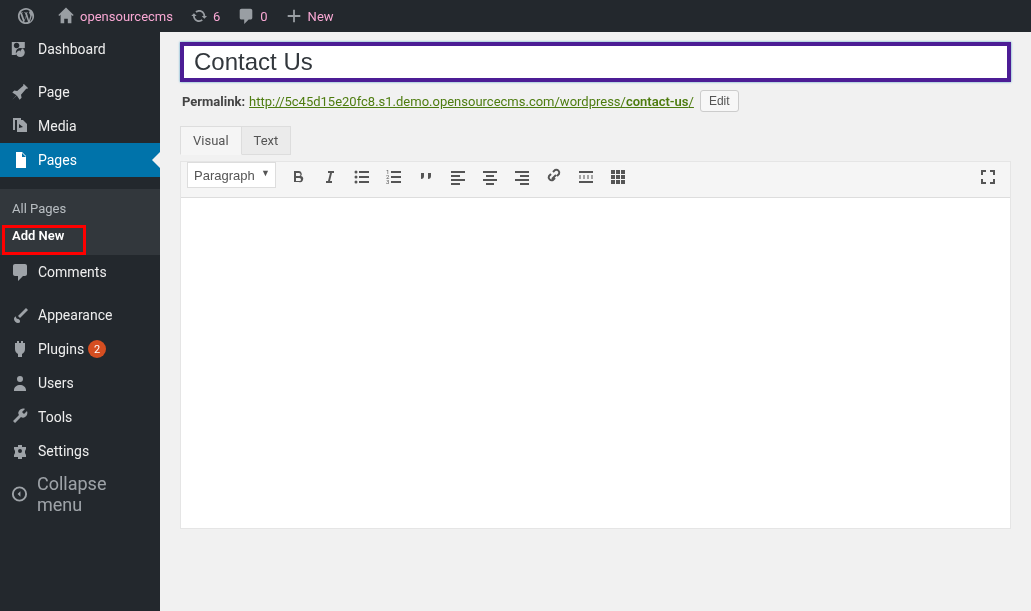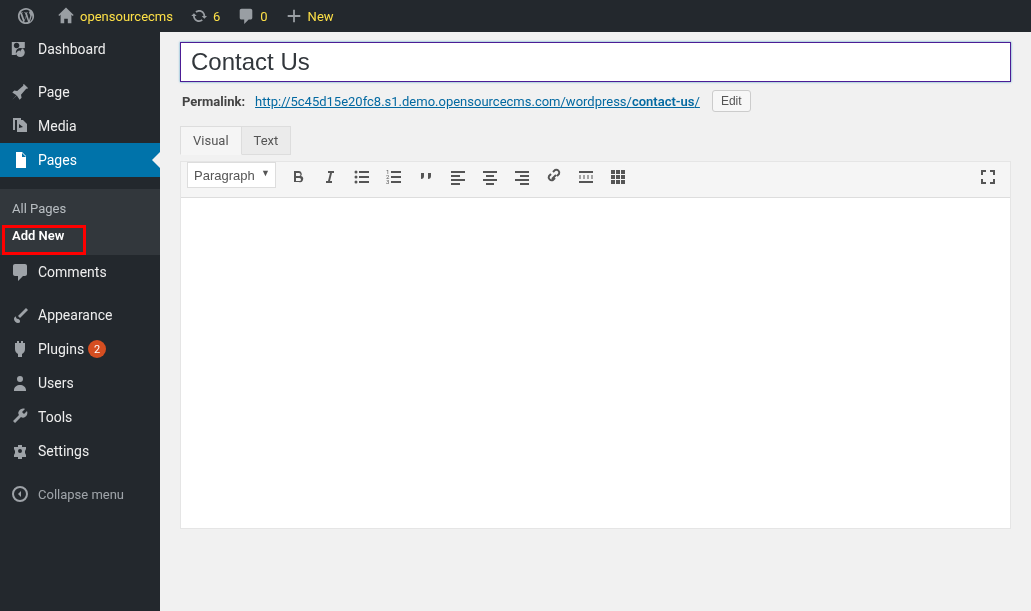--- a/index.html
+++ b/index.html
@@ -1,49 +1,49 @@
 <!DOCTYPE html>
 <html><head>
 <meta charset="utf-8">
 <style>
 * { box-sizing: border-box; margin: 0; padding: 0; }
 body { font-family: -apple-system, BlinkMacSystemFont, "Segoe UI", Roboto, sans-serif; font-size: 13px; color: #444; background: #f1f1f1; width: 1031px; height: 611px; overflow: hidden; }
 
 
 .adminbar { height: 32px; background: #23282d; color: #eee; display: flex; align-items: center; padding: 0 8px; font-size: 13px; }
-.adminbar .ab-item { display: flex; align-items: center; padding: 0 8px; height: 32px; color: #fde047; cursor: pointer; }
+.adminbar .ab-item { display: flex; align-items: center; padding: 0 8px; height: 32px; color: #f9a8d4; cursor: pointer; }
 .adminbar .ab-icon { width: 20px; height: 20px; display: inline-flex; align-items: center; justify-content: center; margin-right: 4px; }
 .adminbar svg { width: 18px; height: 18px; fill: #999ea3; }
 
 
 .sidebar { position: absolute; top: 32px; left: 0; width: 160px; bottom: 0; background: #23282d; color: #eee; font-size: 14px; }
 .menu-item { display: flex; align-items: center; height: 34px; padding: 0 10px 0 10px; color: #eee; cursor: pointer; position: relative; }
 .menu-item svg { width: 20px; height: 20px; fill: rgba(240,245,250,0.6); margin-right: 8px; flex-shrink: 0; }
 .menu-item.current { background: #0073aa; color: #fff; }
 .menu-item.current svg { fill: #fff; }
 .menu-item.current::after { content: ""; position: absolute; right: 0; top: 50%; transform: translateY(-50%); border: 8px solid transparent; border-right-color: #f1f1f1; }
 .submenu-wrap { background: #32373c; padding: 6px 0; margin-top: 12px; }
 .submenu-item { display: block; padding: 6px 12px; color: rgba(240,245,250,0.7); font-size: 13px; cursor: pointer; }
 .submenu-item.current { color: #fff; font-weight: 600; }
 .menu-sep { height: 1px; background: transparent; margin: 4px 0; }
 .plugin-badge { display: inline-flex; align-items: center; justify-content: center; min-width: 18px; height: 18px; background: #d54e21; color: #fff; border-radius: 9px; font-size: 11px; margin-left: 4px; padding: 0 5px; }
-.collapse-item { display: flex; align-items: center; height: 34px; padding: 0 10px; color: rgba(240,245,250,0.6); font-size: 13px; cursor: pointer; }
+.collapse-item { display: flex; align-items: center; height: 34px; padding: 0 10px; color: rgba(240,245,250,0.6); font-size: 18px; cursor: pointer; }
 .collapse-item svg { width: 20px; height: 20px; fill: rgba(240,245,250,0.6); margin-right: 8px; }
 
 
 .hl-title { position: absolute; border: 3px solid #ff0000; pointer-events: none; }
 
 
 .main { position: absolute; top: 32px; left: 160px; right: 0; bottom: 0; background: #f1f1f1; padding: 10px 20px 0 20px; overflow: auto; }
 h1.page-title { font-size: 23px; font-weight: 400; color: #23282d; margin: 8px 0 14px 0; }
 
-.title-input { width: 100%; height: 40px; font-size: 24px; padding: 3px 10px; border: 1px solid #4c1d95; outline: none; background: #fff; color: #32373c; box-shadow: 0 0 2px rgba(30,140,190,0.8); }
-.permalink-row { margin: 8px 0 14px 2px; font-size: 13px; color: #666; display: flex; align-items: center; flex-wrap: wrap; gap: 6px; }
+.title-input { width: 100%; height: 40px; font-size: 24px; padding: 3px 10px; border: 4px solid #4c1d95; outline: none; background: #fff; color: #32373c; box-shadow: 0 0 2px rgba(30,140,190,0.8); }
+.permalink-row { margin: 8px 0 14px 2px; font-size: 13px; color: #666; display: flex; align-items: center; flex-wrap: wrap; }
 .permalink-row strong { color: #444; margin-right: 4px; }
-.permalink-row a { color: #0369a1; text-decoration: underline; }
+.permalink-row a { color: #4d7c0f; text-decoration: underline; }
 .permalink-row .slug { font-weight: 600; }
 .edit-slug-btn { margin-left: 6px; font-size: 12px; padding: 0 8px; height: 22px; background: #f7f7f7; border: 1px solid #ccc; border-radius: 3px; cursor: pointer; color: #555; }
 
 .editor-wrap { background: #fff; border: 1px solid #e5e5e5; }
 .media-row { display: flex; align-items: center; justify-content: space-between; margin-bottom: 6px; }
 .add-media-btn { display: inline-flex; align-items: center; height: 30px; padding: 0 10px; background: #f7f7f7; border: 1px solid #ccc; border-radius: 3px; cursor: pointer; font-size: 13px; color: #555; }
 .add-media-btn svg { width: 18px; height: 18px; fill: #82878c; margin-right: 4px; }
 .editor-tabs { display: flex; }
 .editor-tab { padding: 6px 12px; border: 1px solid #ddd; background: #ebebeb; color: #555; cursor: pointer; font-size: 13px; }
 .editor-tab.active { background: #f5f5f5; border-bottom-color: #f5f5f5; }

